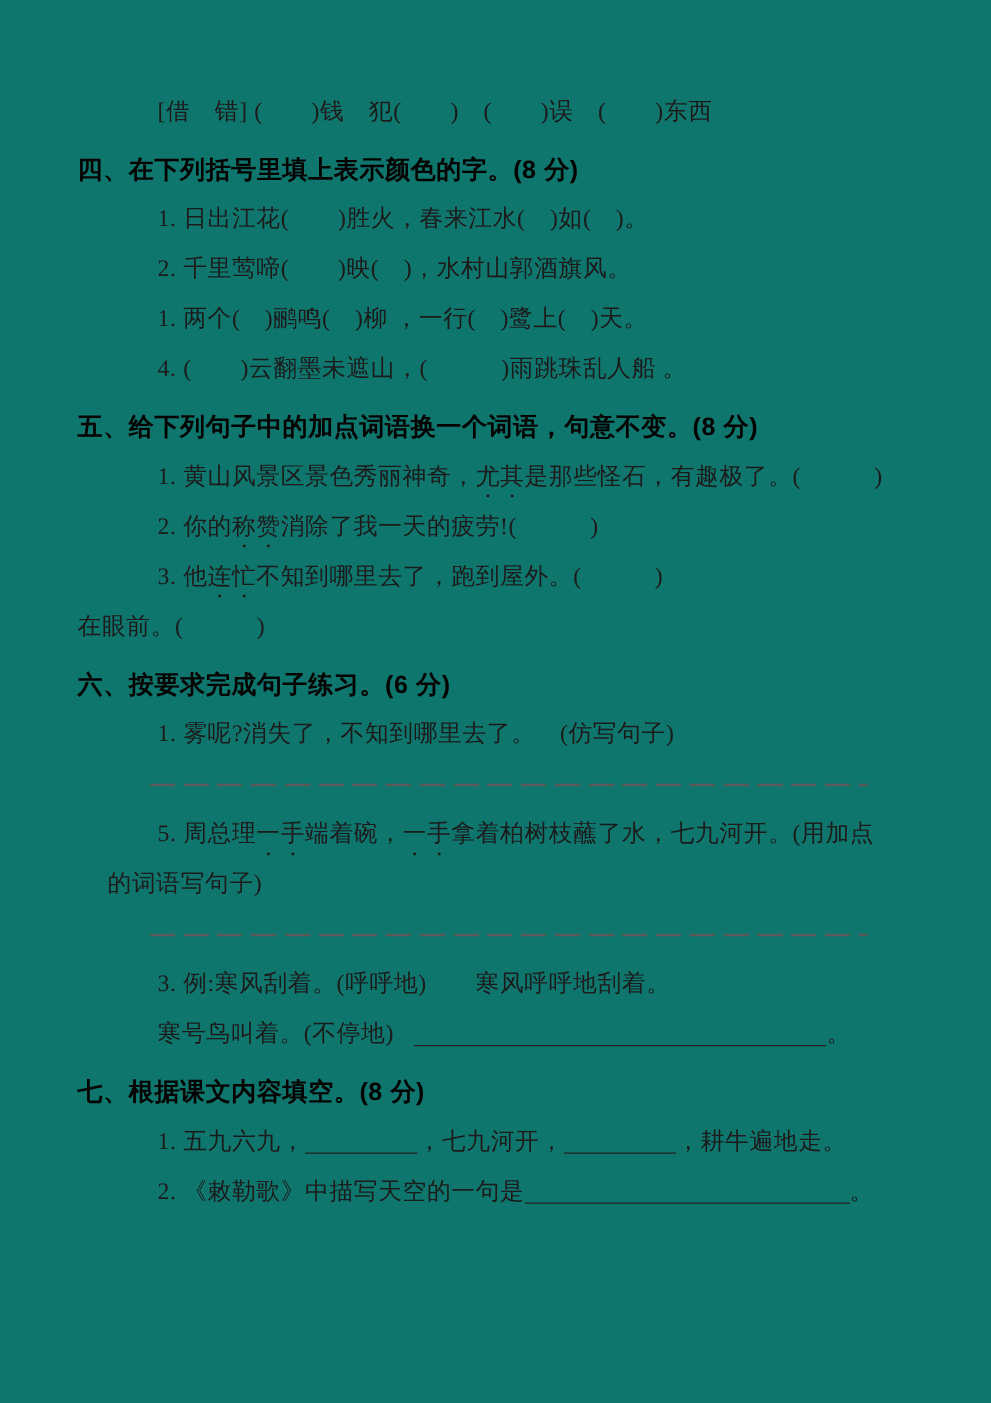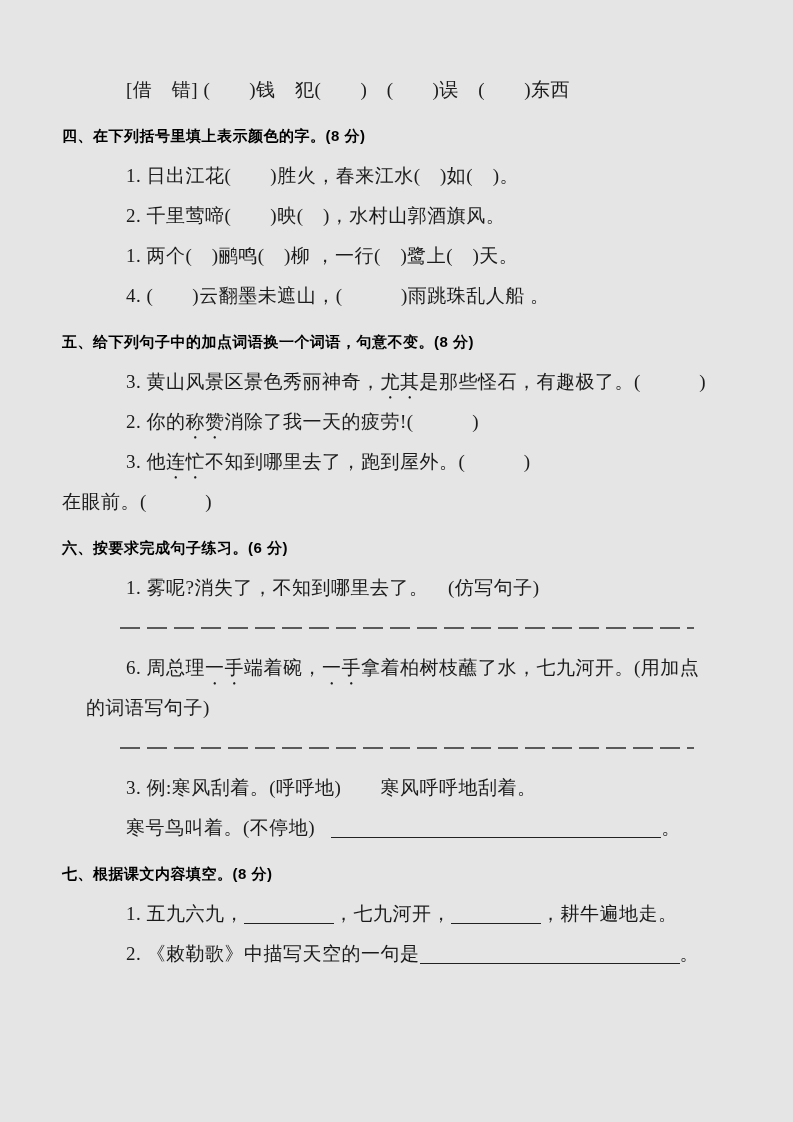--- a/index.html
+++ b/index.html
@@ -1,38 +1,38 @@
 <!DOCTYPE html>
 <html><head>
 <meta charset="utf-8">
 <style>
   html,body{margin:0;padding:0;}
   body{background:#ffffff;}
   .page{
     position:relative;
     width:793px;height:1122px;
-    background:#e5e5e5;
+    background:#0f766e;
     color:#1b1b1b;
     font-family:"Liberation Serif", serif;
     box-sizing:border-box;
     padding:70px 28px 0 62px;
     overflow:hidden;
   }
   .line{
     height:40px;line-height:40px;
     font-size:19px;
     white-space:nowrap;
     letter-spacing:0.5px;
   }
   .ind{padding-left:64px;}     
   .cont{padding-left:24px;}    
   .heading{
     font-family:"Liberation Sans", sans-serif;
     font-weight:700;
-    font-size:15px;
+    font-size:20px;
     height:40px;line-height:40px;
     margin-top:6px;
     color:#000;
     white-space:nowrap;
     letter-spacing:0.5px;
   }
   .em{
     -webkit-text-emphasis:filled dot #1b1b1b;
     -webkit-text-emphasis-position:under right;
     text-emphasis:filled dot #1b1b1b;
@@ -76,39 +76,39 @@
   </div>
   <div class="line ind">
     <span>1. 两个(　)鹂鸣(　)柳 ，一行(　)鹭上(　)天。</span>
   </div>
   <div class="line ind">
     <span>4. (　　)云翻墨未遮山，(　　　)雨跳珠乱人船 。</span>
   </div>
 
   <div class="heading">五、给下列句子中的加点词语换一个词语，句意不变。(8 分)</div>
   <div class="line ind">
-    <span>3. 黄山风景区景色秀丽神奇，</span><span class="em">尤其</span><span>是那些怪石，有趣极了。(　　　)</span>
+    <span>1. 黄山风景区景色秀丽神奇，</span><span class="em">尤其</span><span>是那些怪石，有趣极了。(　　　)</span>
   </div>
   <div class="line ind">
     <span>2. 你的</span><span class="em">称赞</span><span>消除了我一天的疲劳!(　　　)</span>
   </div>
   <div class="line ind">
     <span>3. 他</span><span class="em">连忙</span><span>不知到哪里去了，跑到屋外。(　　　)</span>
   </div>
   <div class="line">
     <span>在眼前。(　　　)</span>
   </div>
 
   <div class="heading">六、按要求完成句子练习。(6 分)</div>
   <div class="line ind">
     <span>1. 雾呢?消失了，不知到哪里去了。　(仿写句子)</span>
   </div>
   <div class="dash"></div>
   <div class="line ind">
-    <span>6. 周总理</span><span class="em">一手</span><span>端着碗，</span><span class="em">一手</span><span>拿着柏树枝蘸了水，七九河开。(用加点</span>
+    <span>5. 周总理</span><span class="em">一手</span><span>端着碗，</span><span class="em">一手</span><span>拿着柏树枝蘸了水，七九河开。(用加点</span>
   </div>
   <div class="line cont">
     <span>的词语写句子)</span>
   </div>
   <div class="dash"></div>
   <div class="line ind">
     <span>3. 例:寒风刮着。(呼呼地)　　寒风呼呼地刮着。</span>
   </div>
   <div class="line ind">
     <span>寒号鸟叫着。(不停地)</span><span class="blank w330 ml16"></span><span>。</span>

